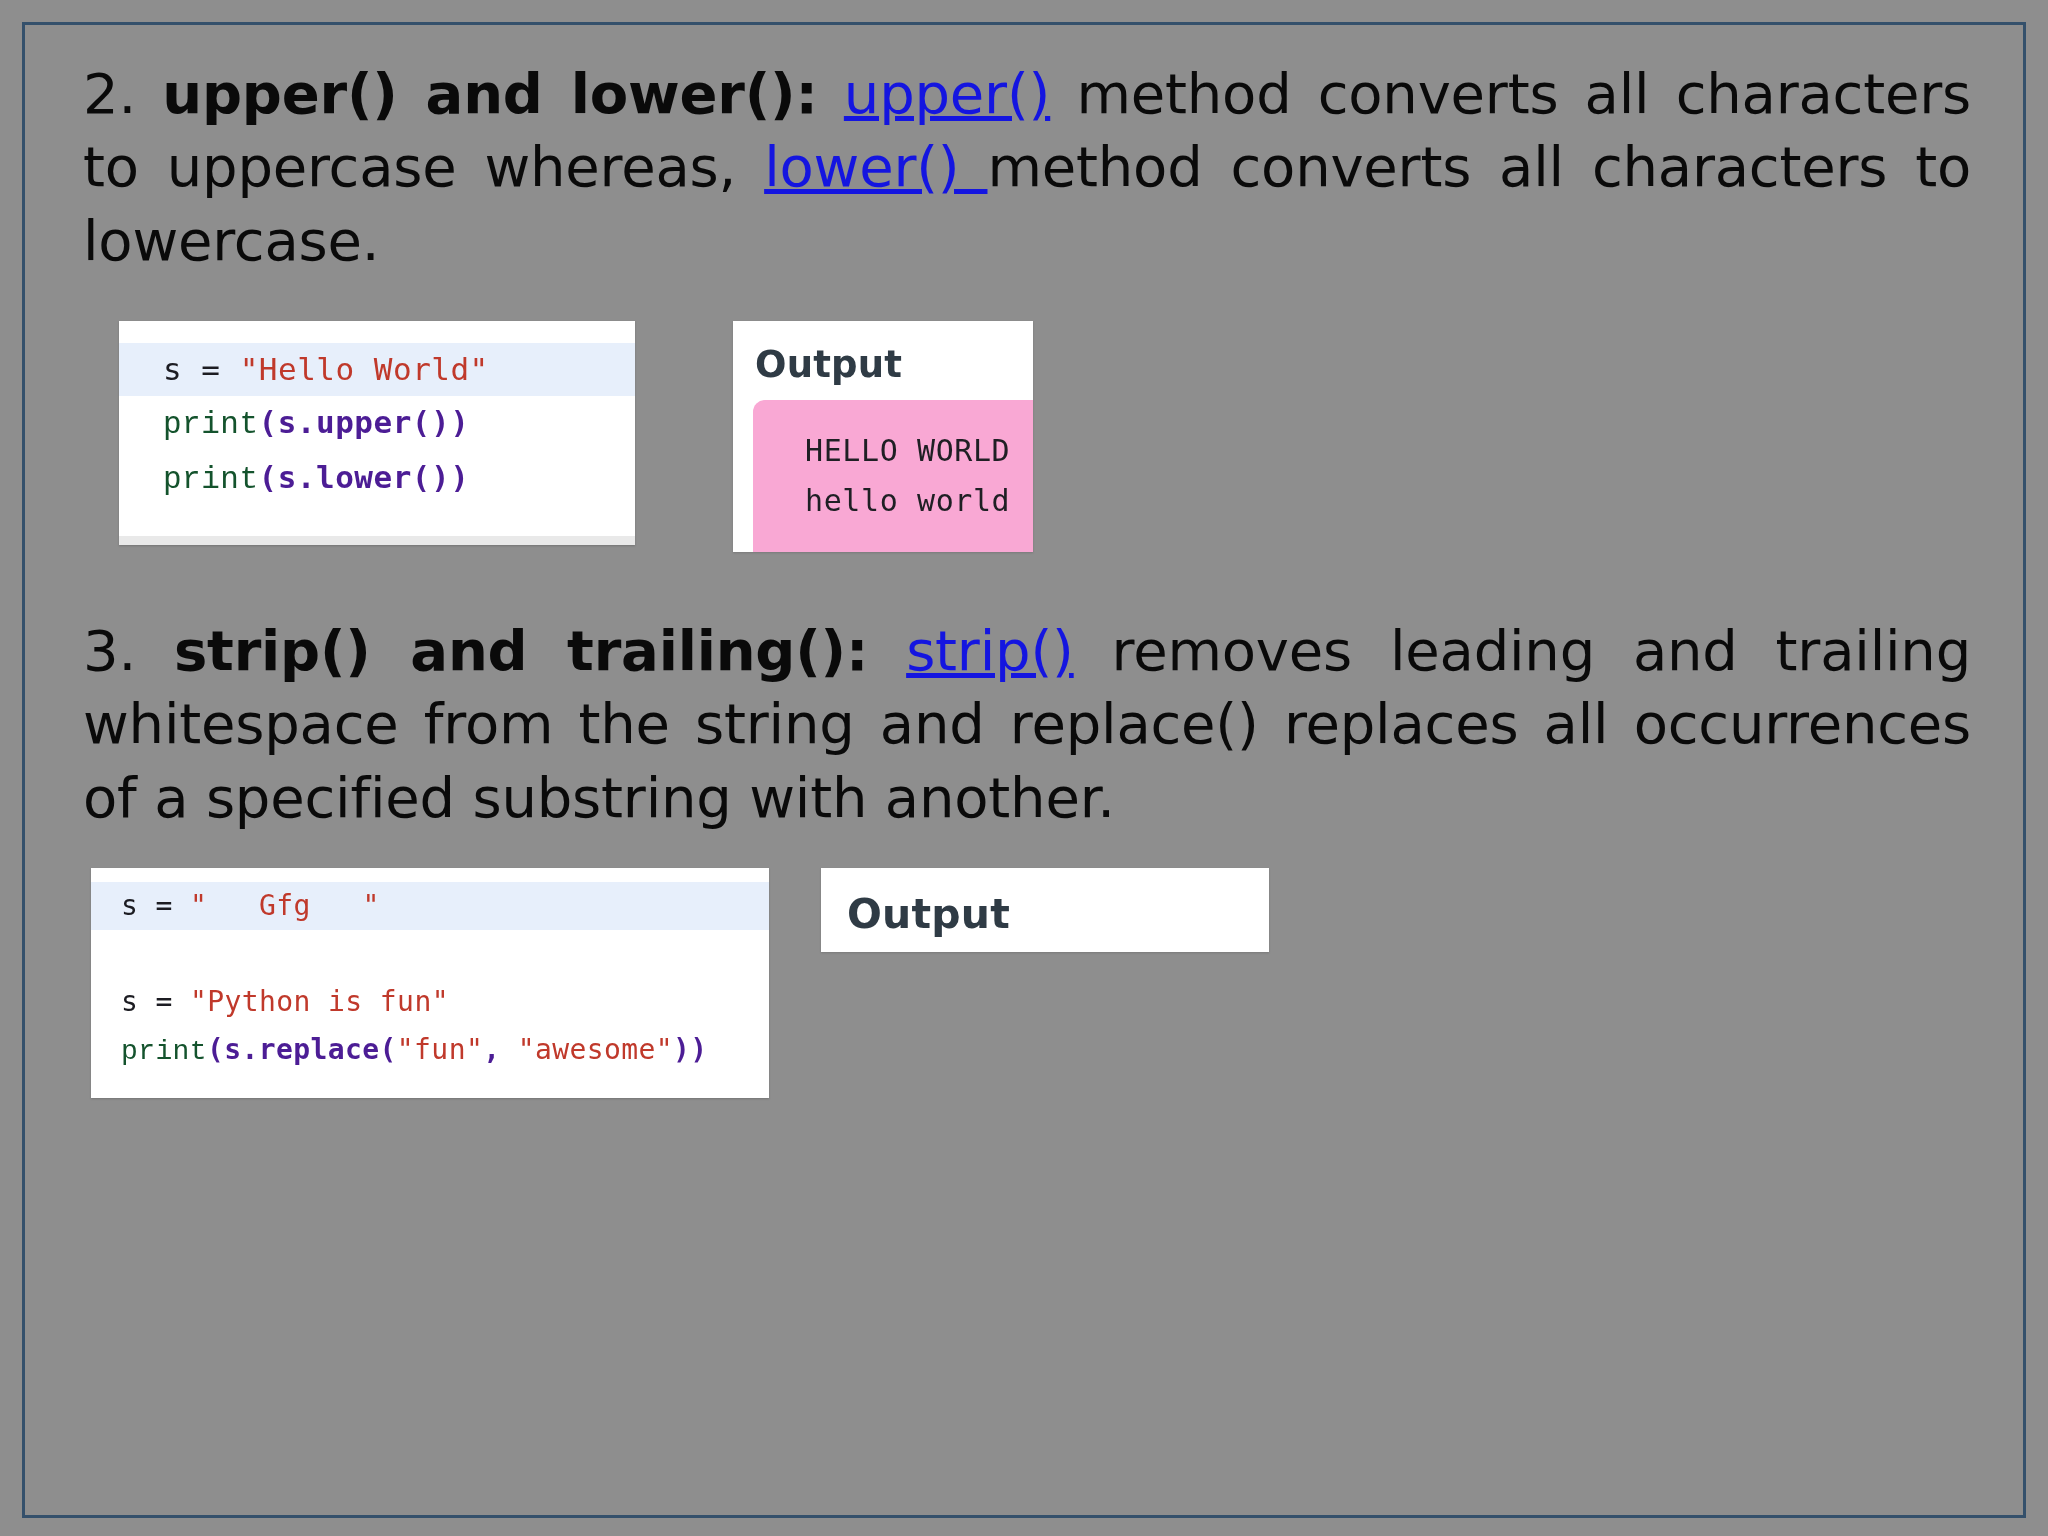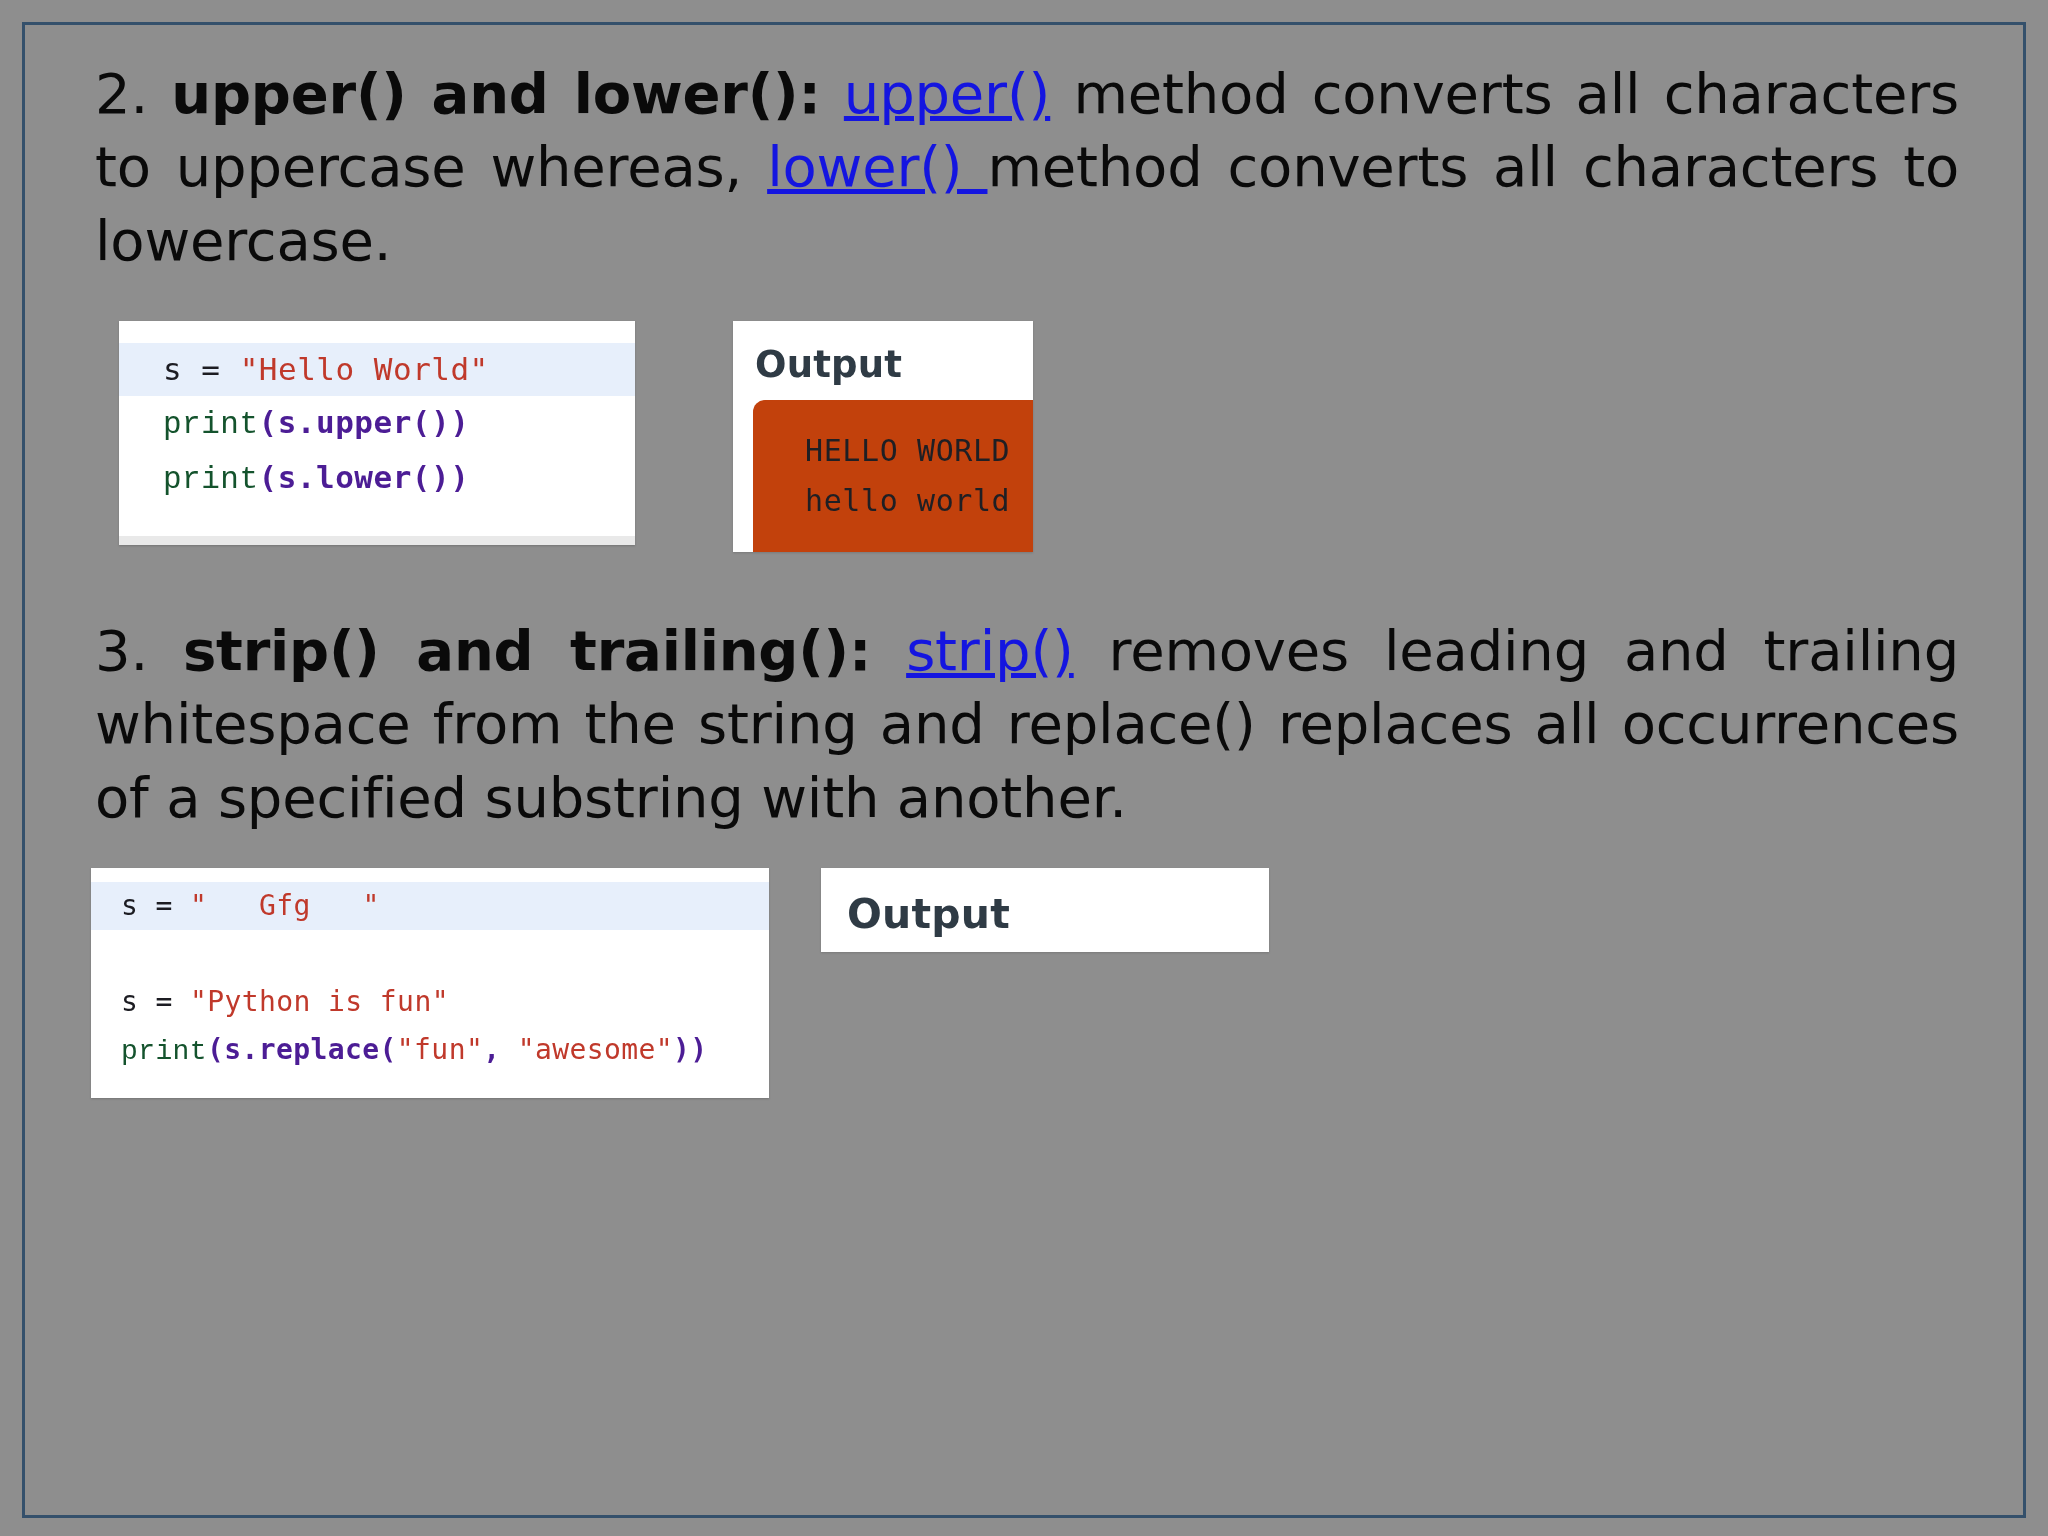--- a/index.html
+++ b/index.html
@@ -26,21 +26,21 @@
     padding: 26px 52px 0 58px;
   }
 
   
   .para {
     color: #0a0a0a;
     font-size: 56px;
     line-height: 1.31;
     text-align: justify;
     letter-spacing: -0.2px;
-    margin: 12px;
+    margin: 0;
   }
   .para.first { margin-top: 6px; }
   .para b { font-weight: bold; }
   .link {
     color: #1415e0;
     text-decoration: underline;
     text-underline-offset: 3px;
   }
 
   
@@ -104,21 +104,21 @@
   .out-title {
     font-family: "DejaVu Sans", sans-serif;
     font-size: 37px;
     font-weight: 600;
     color: #2f3b45;
     padding: 6px 16px 14px 22px;
     letter-spacing: 0.2px;
   }
   .out-card.o2 .out-title { font-size: 41px; padding-left: 26px; }
   .out-body {
-    background: #c2410c;
+    background: #f9a8d4;
     margin: 0 0 0 20px;
     padding: 26px 0 26px 0;
     border-top-left-radius: 12px;
   }
   .out-card.o2 .out-body { margin-left: 22px; padding: 30px 0 30px 0; }
   .out-line {
     font-family: "DejaVu Sans Mono", monospace;
     font-size: 30px;
     line-height: 1.0;
     color: #1f1f24;

